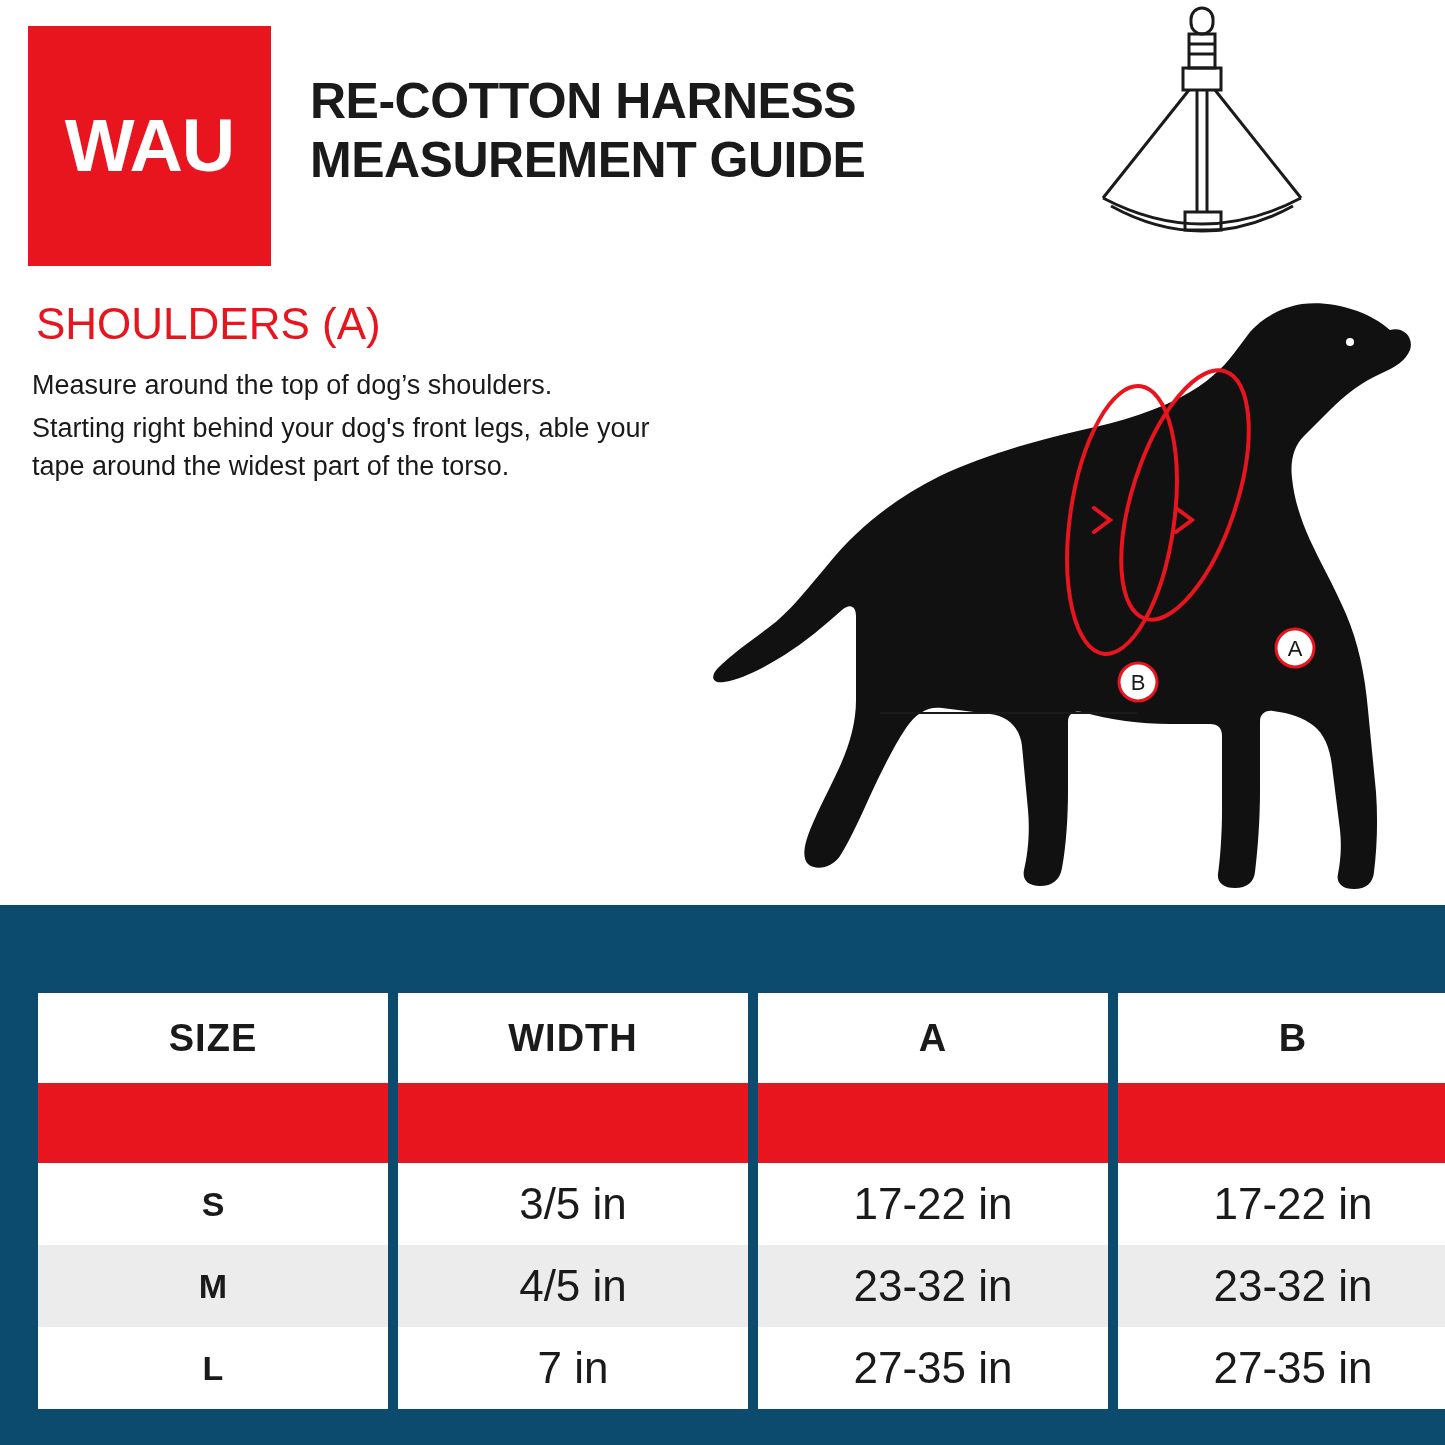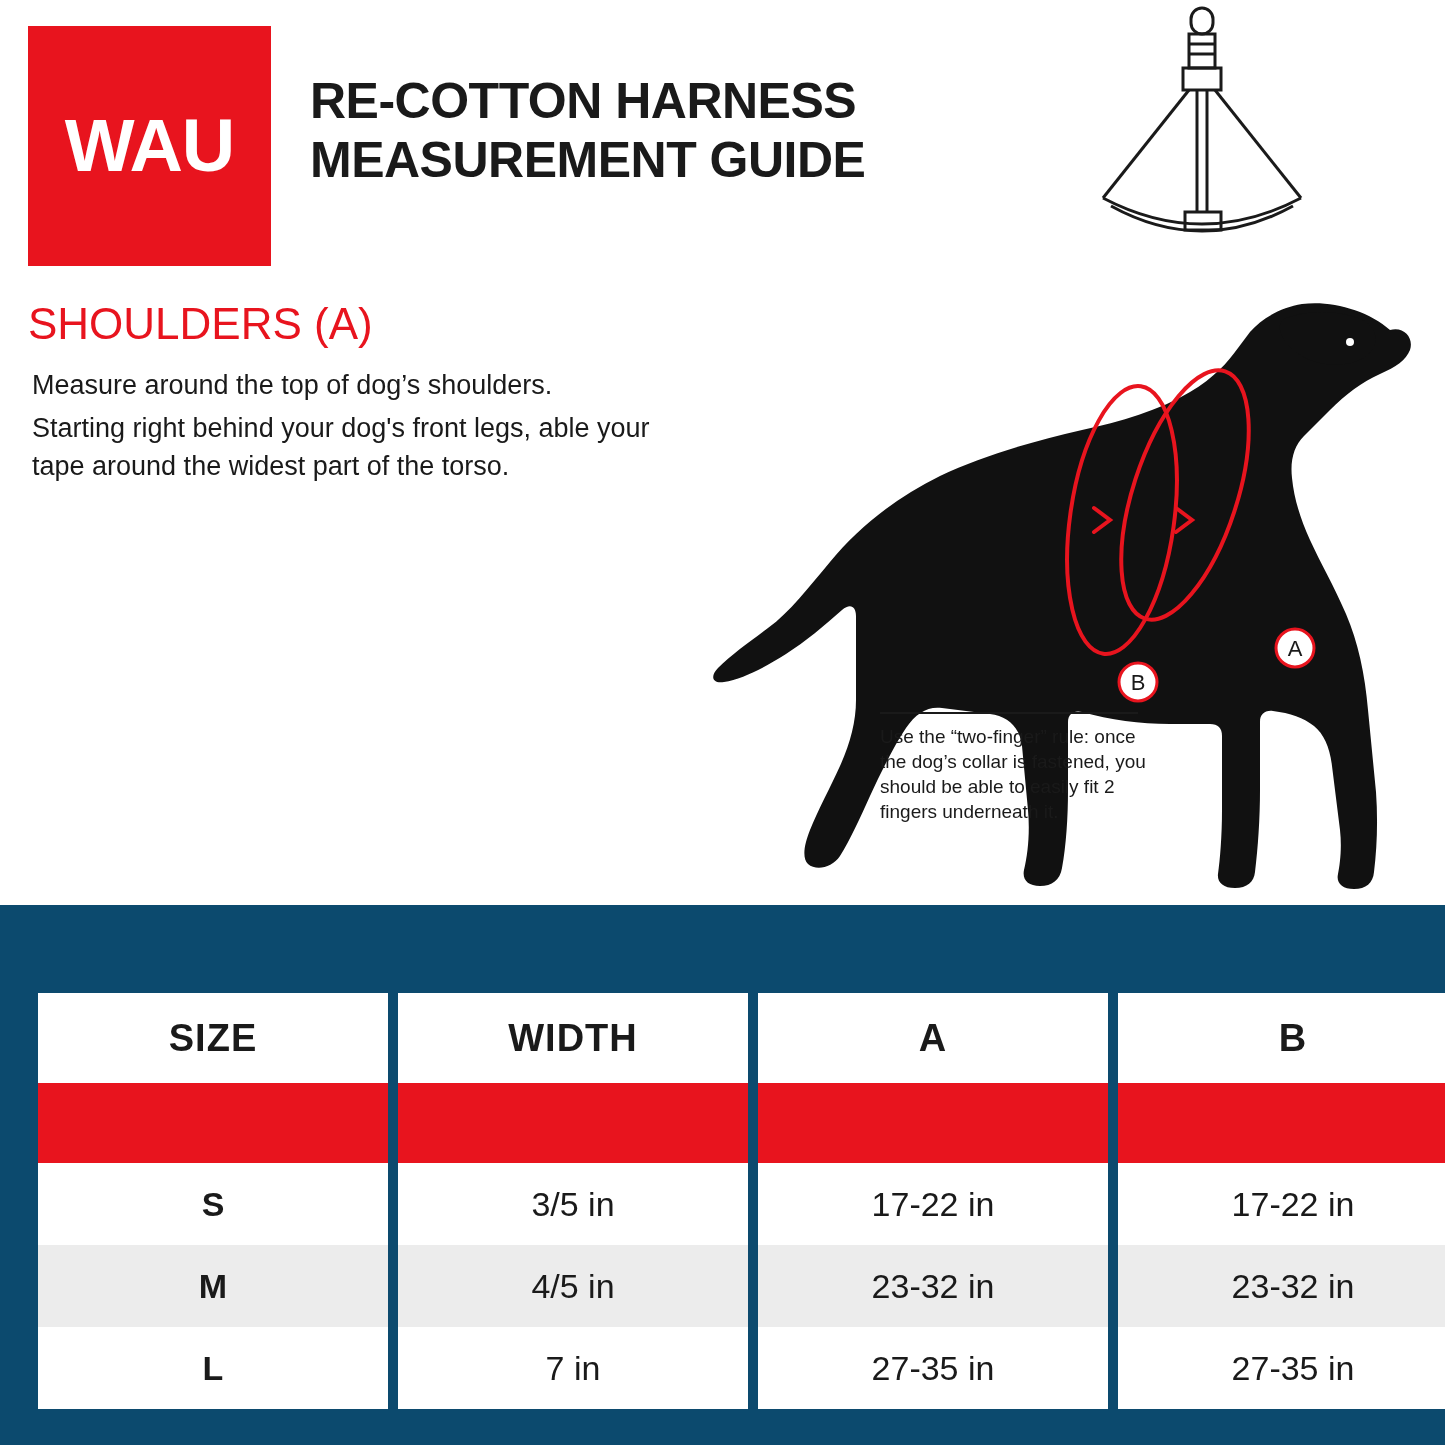--- a/index.html
+++ b/index.html
@@ -75,21 +75,21 @@
     position: absolute;
     left: 28px;
     top: 300px;
     width: 640px;
   }
   .sec-head {
     color: #e8141e;
     font-size: 44px;
     font-weight: normal;
     letter-spacing: 0px;
-    margin: 0 0 18px 0;
+    margin: 0 0 18px 8px;
     line-height: 1.1;
   }
   .sec-head.second { margin-top: 56px; }
   .sec-body {
     font-size: 27px;
     line-height: 1.42;
     color: #1a1a1a;
     margin: 4px;
   }
 
@@ -143,21 +143,21 @@
     font-weight: bold;
     color: #1a1a1a;
     letter-spacing: 1px;
     border: none;
     vertical-align: middle;
     text-align: center;
   }
   table.size-table td {
     background: #ffffff;
     height: 80px;
-    font-size: 34px;
+    font-size: 44px;
     color: #1a1a1a;
     text-align: center;
     vertical-align: middle;
     font-weight: normal;
   }
   table.size-table td.size-cell {
     font-weight: bold;
     font-size: 34px;
   }
   table.size-table tr.alt td {
@@ -306,21 +306,20 @@
 
       <g>
         <circle cx="448" cy="412" r="19" fill="#ffffff" stroke="#e8141e" stroke-width="3"></circle>
         <text x="448" y="420" font-family="Liberation Sans, sans-serif" font-size="22" fill="#1a1a1a" text-anchor="middle">B</text>
       </g>
     </svg>
   </div>
 
   <div class="note">
     <div class="note-rule"></div>
-    <div class="note-text">Use the “two-finger” rule: once the dog’s collar is fastened, you should be able to easily fit 2 fingers underneath it.</div>
   </div>
 
   <div class="table-block">
     <table class="size-table">
       <colgroup>
         <col class="col-size">
           <col class="col-width">
           <col class="col-a">
           <col class="col-b">
       </colgroup>

